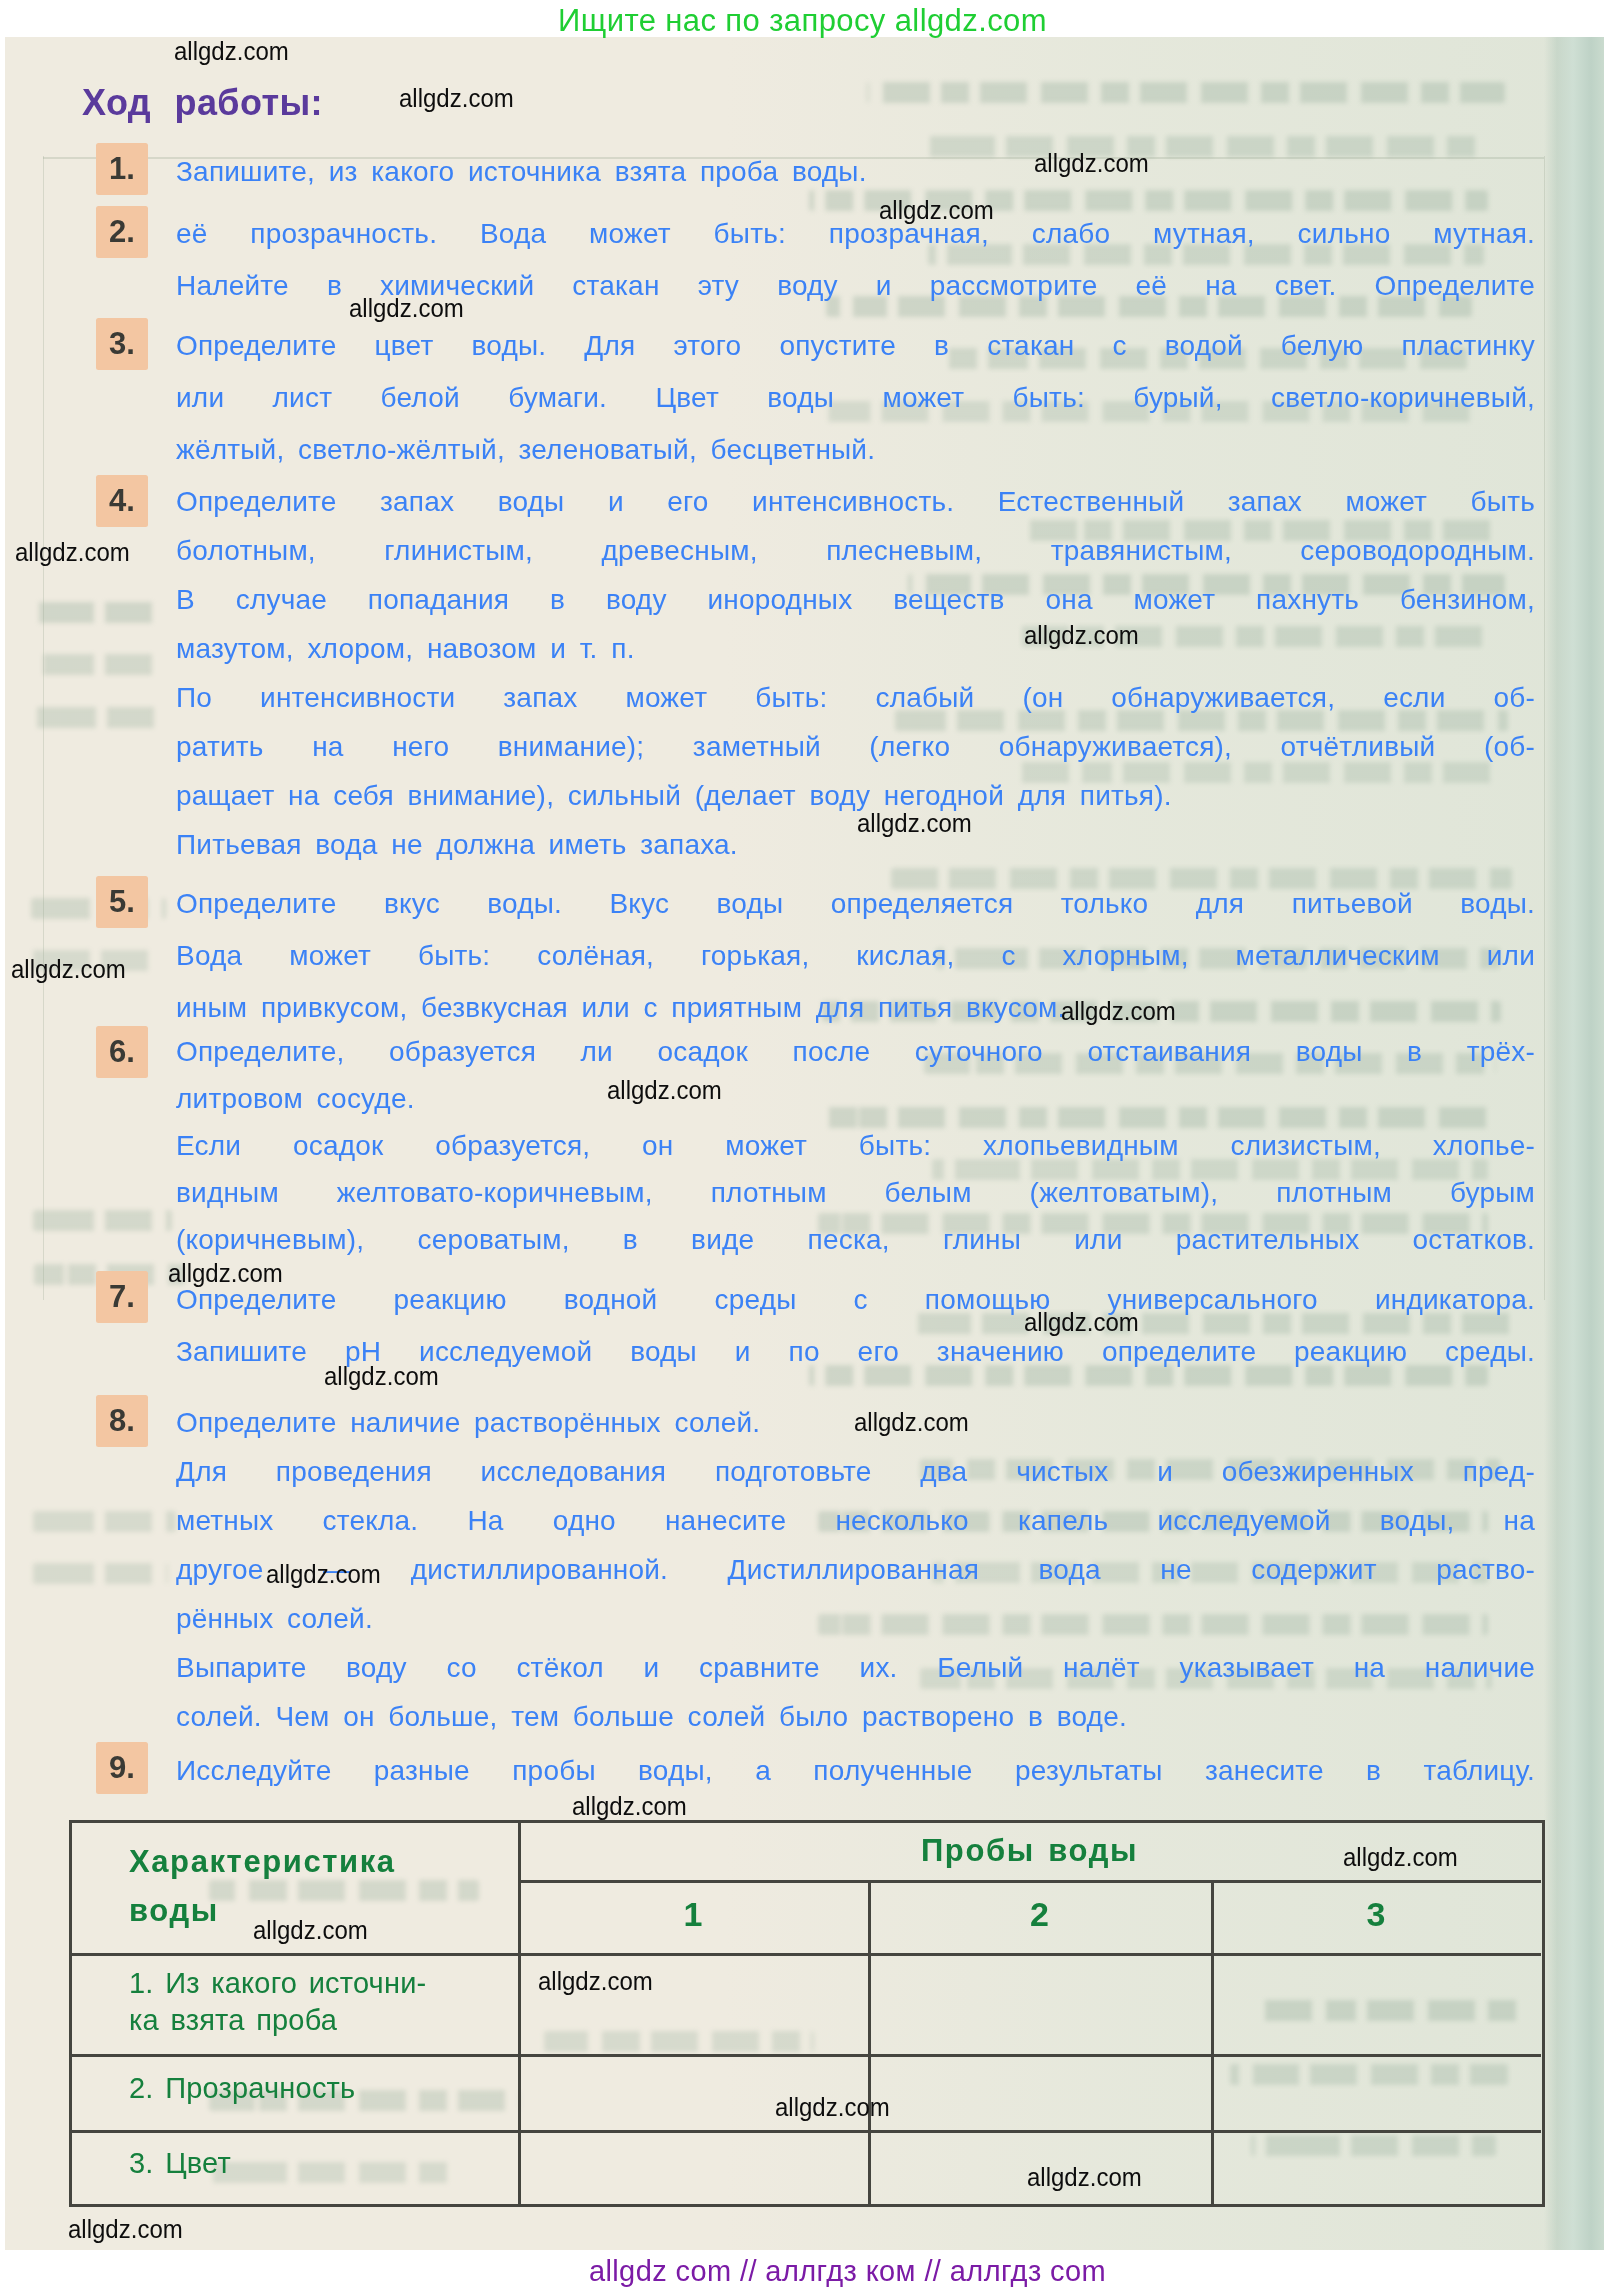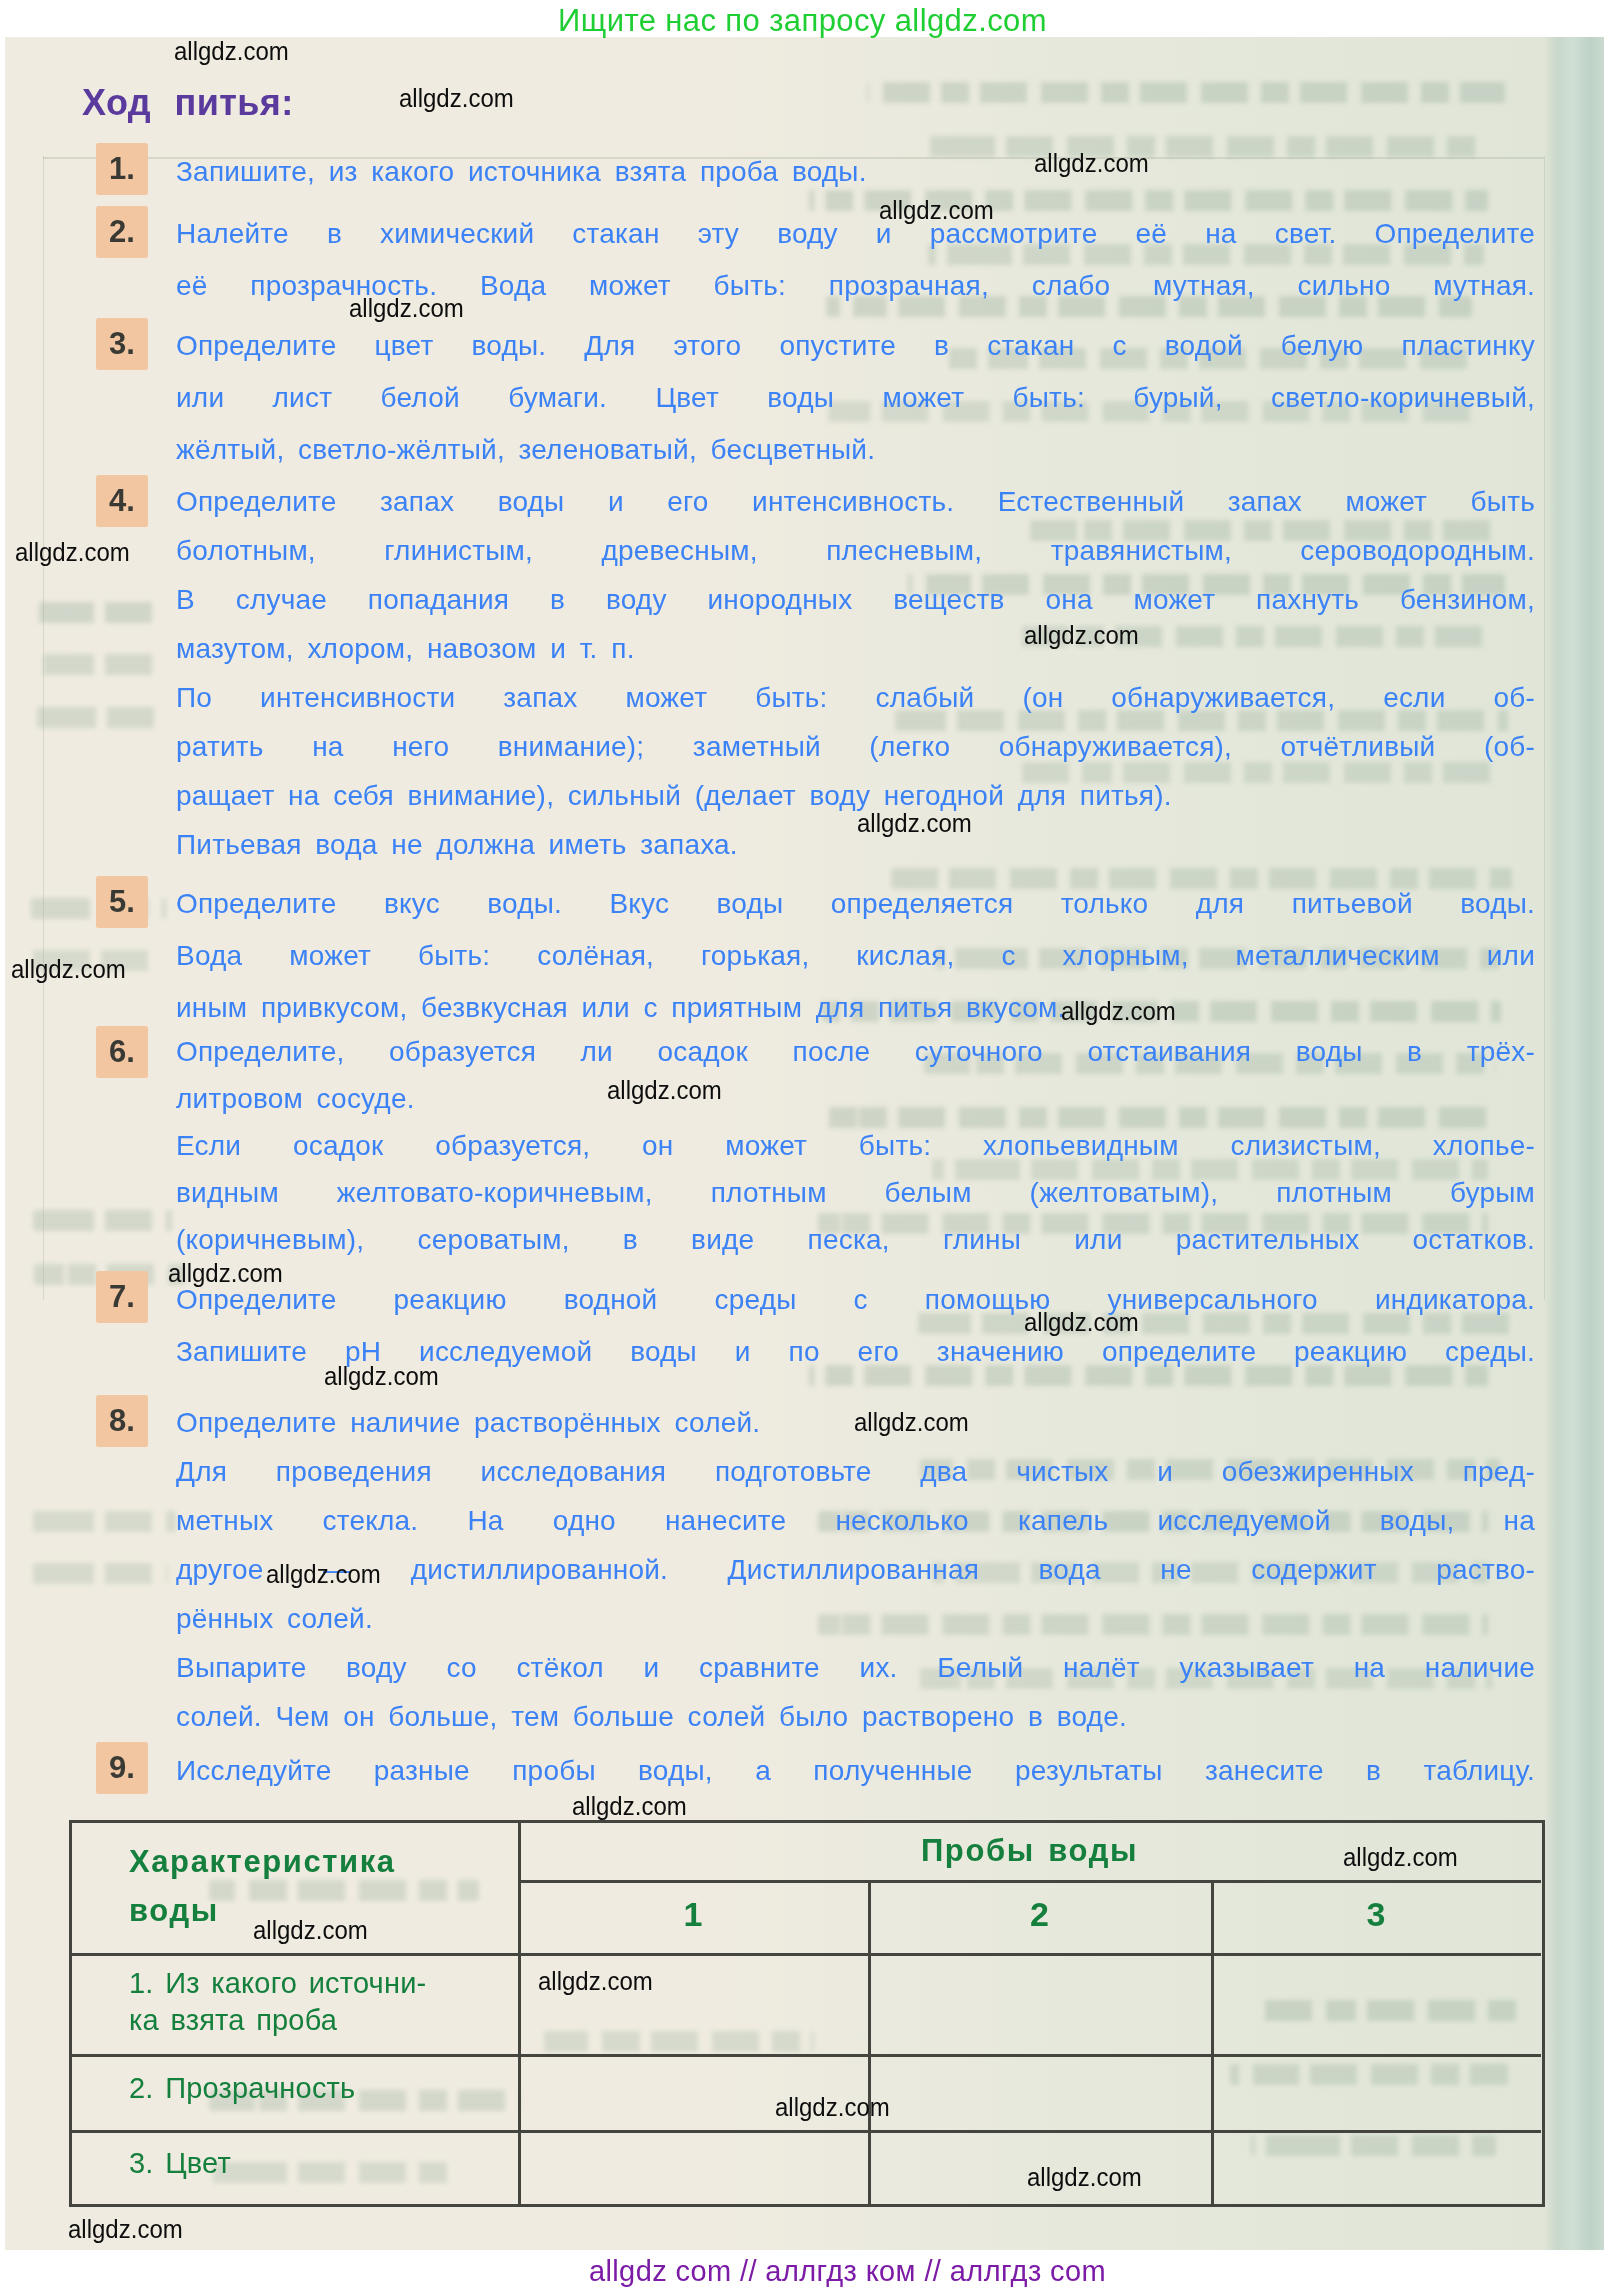--- a/index.html
+++ b/index.html
@@ -115,31 +115,31 @@
     </div>
   <div class="gline" style="left:38px;top:119px;width:1.6px;height:1144px;"></div>
   <div class="gline" style="left:1539px;top:119px;width:1.6px;height:1144px;"></div>
   <div class="gline" style="left:38px;top:120px;width:1501px;height:1.6px;"></div>
 </div>
 
 <div class="top-strip">
   <span class="promo" style="color: rgb(31, 206, 51);">Ищите нас по запросу allgdz.com</span>
 </div>
 
-<h1 class="title">Ход питья:</h1>
+<h1 class="title">Ход работы:</h1>
 
 <div id="steps">
     <div class="stepnum" style="top: 143px;">1.</div>
     <div class="steptext" style="top: 146px;">
       <div class="line" style="height: 52px; line-height: 52px;">Запишите, из какого источника взята проба воды.</div>
     </div>
     <div class="stepnum" style="top: 206px;">2.</div>
     <div class="steptext" style="top: 208px;">
+      <div class="line just" style="height: 52px; line-height: 52px;">её прозрачность. Вода может быть: прозрачная, слабо мутная, сильно мутная.</div>
       <div class="line just" style="height: 52px; line-height: 52px;">Налейте в химический стакан эту воду и рассмотрите её на свет. Определите</div>
-      <div class="line just" style="height: 52px; line-height: 52px;">её прозрачность. Вода может быть: прозрачная, слабо мутная, сильно мутная.</div>
     </div>
     <div class="stepnum" style="top: 318px;">3.</div>
     <div class="steptext" style="top: 320px;">
       <div class="line just" style="height: 52px; line-height: 52px;">Определите цвет воды. Для этого опустите в стакан с водой белую пластинку</div>
       <div class="line just" style="height: 52px; line-height: 52px;">или лист белой бумаги. Цвет воды может быть: бурый, светло-коричневый,</div>
       <div class="line" style="height: 52px; line-height: 52px;">жёлтый, светло-жёлтый, зеленоватый, бесцветный.</div>
     </div>
     <div class="stepnum" style="top: 475px;">4.</div>
     <div class="steptext" style="top: 477px;">
       <div class="line just" style="height: 49px; line-height: 49px;">Определите запах воды и его интенсивность. Естественный запах может быть</div>

